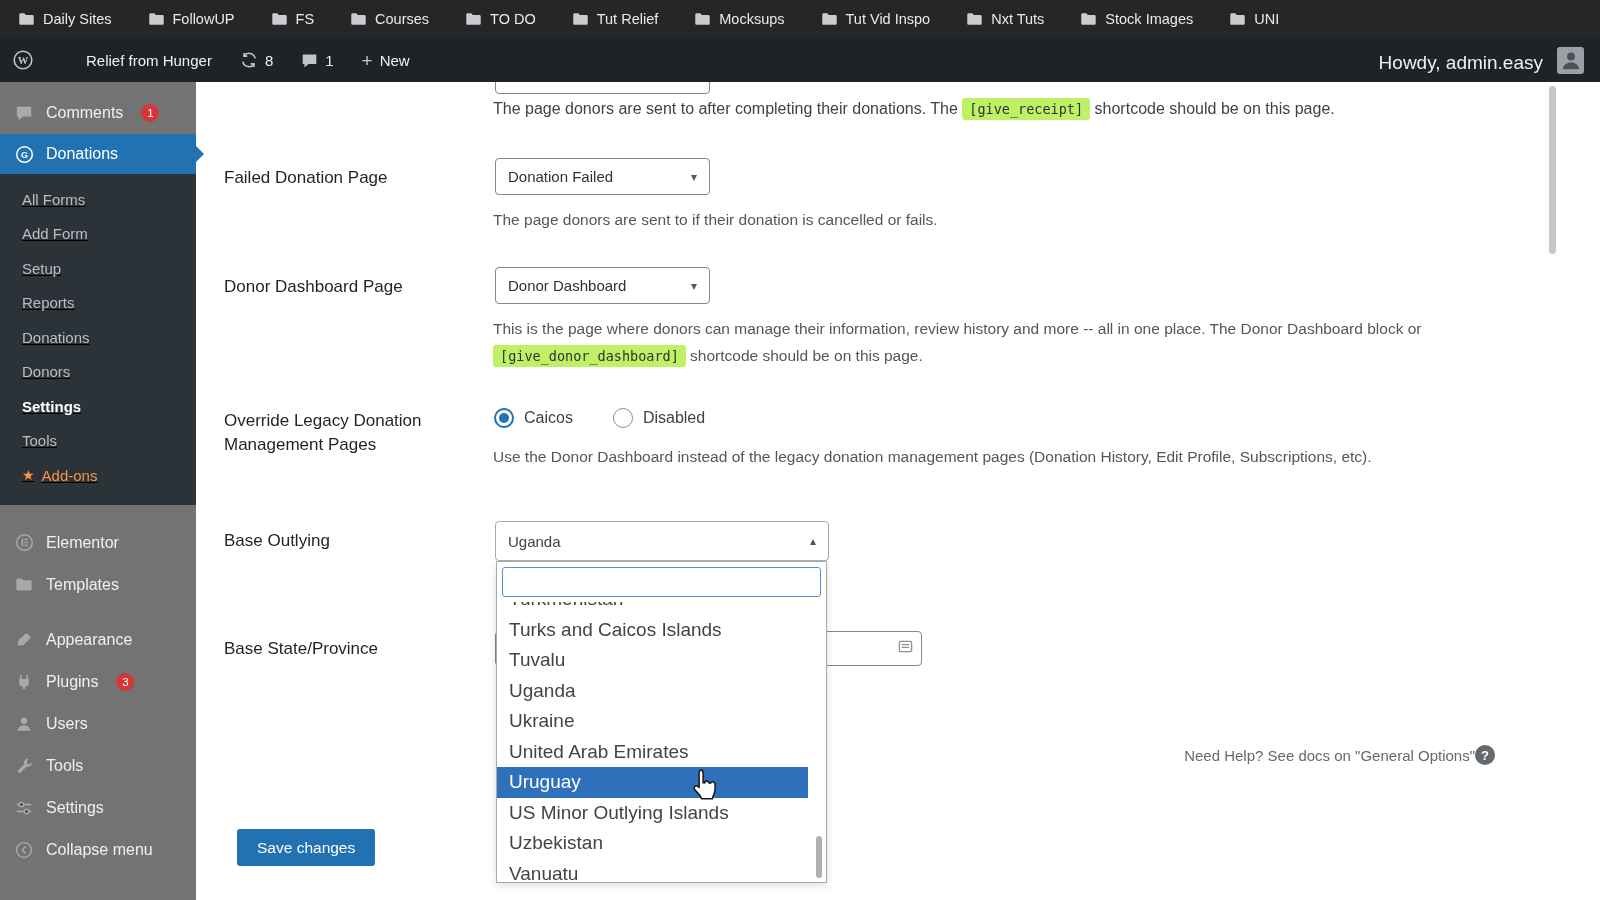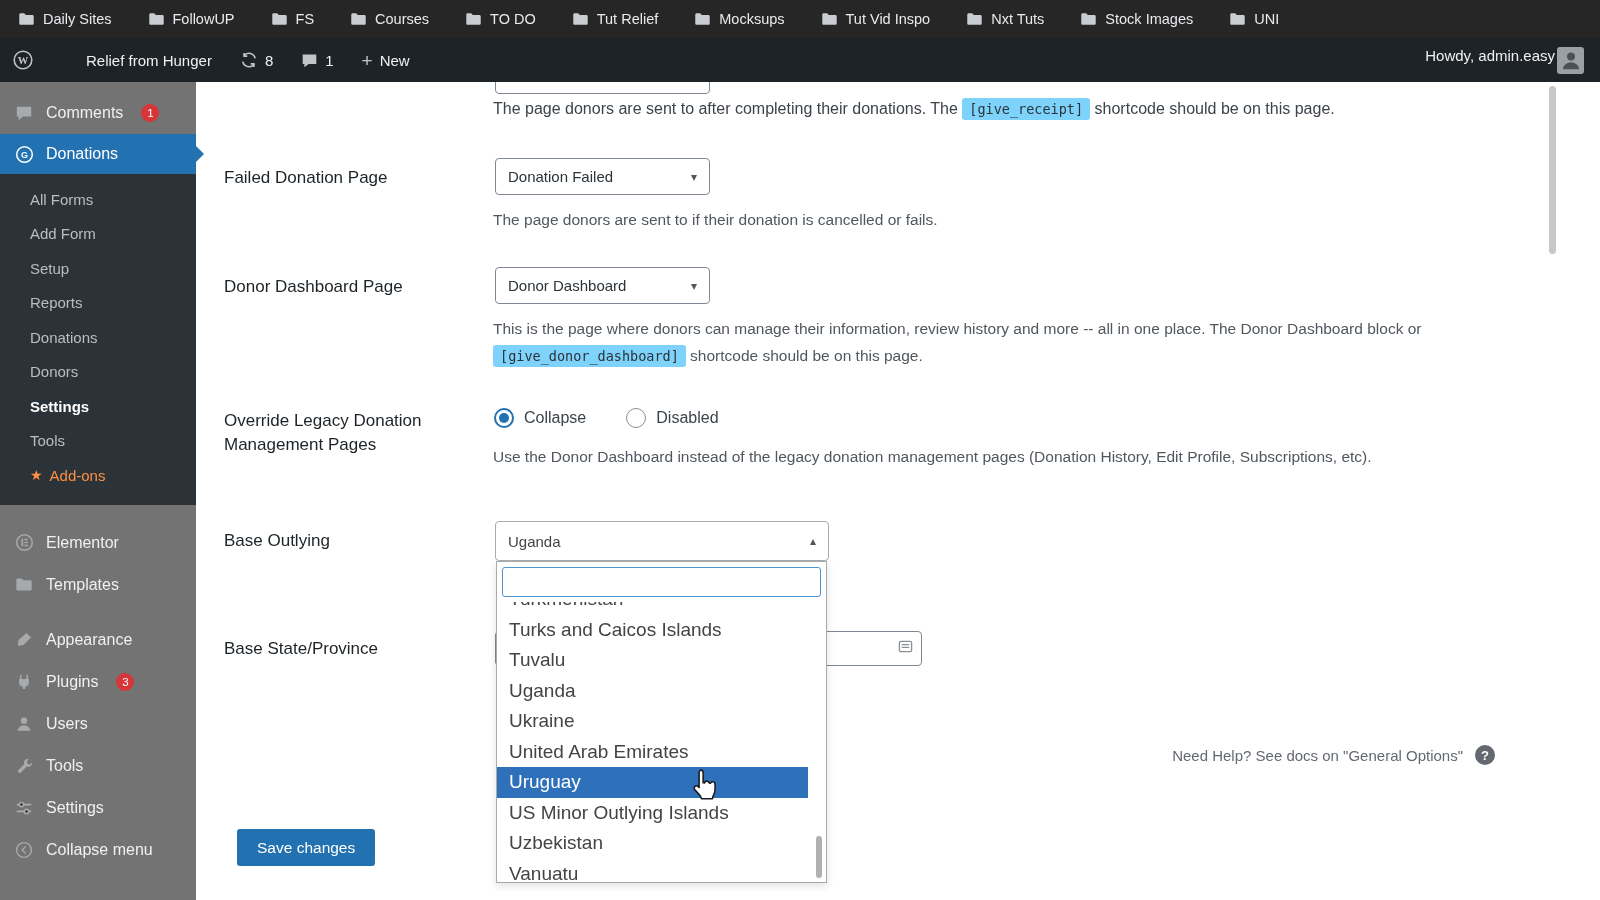--- a/index.html
+++ b/index.html
@@ -14,54 +14,54 @@
 
   
   .admin-bar { position:absolute; left:0; top:38px; width:1600px; height:44px;
     background:#1d2327; color:#f0f0f1; display:flex; align-items:center;
     justify-content:space-between; padding:0 16px 0 12px; z-index:10; }
   .ab-left { display:flex; align-items:center; gap:28px; }
   .ab-item { display:flex; align-items:center; gap:7px; font-size:15px; cursor:pointer; color:#f0f0f1; }
   .ab-icon { display:grid; place-items:center; color:#c3c4c7; }
   .site-name { margin-left:24px; }
   .plus-glyph { font-size:19px; line-height:1; color:#c3c4c7; }
-  .ab-right { display:flex; align-items:flex-start; gap:2px; font-size:15px; }
+  .ab-right { display:flex; align-items:flex-end; gap:14px; font-size:19px; }
   .avatar { width:27px; height:27px; background:#9aa0a6; border-radius:3px; display:grid; place-items:center; overflow:hidden; }
 
   
   .sidebar { position:absolute; left:0; top:82px; width:196px; bottom:0;
     background:#737373; z-index:5; }
   .menu-item { position:relative; display:flex; align-items:center; gap:12px;
     padding-left:14px; height:38px; font-size:16px; color:#f0f0f1; cursor:pointer; }
   .menu-item.lower { height:42px; }
   .mi-icon { width:20px; height:20px; display:grid; place-items:center; color:#a7aaad; flex:none; }
   .menu-item.active { background:var(--accent,#2271b1); color:#fff; height:40px; }
   .menu-item.active .mi-icon { color:#fff; }
   .cur-arrow { position:absolute; right:-8px; top:12px; width:0; height:0;
     border-top:8px solid transparent; border-bottom:8px solid transparent;
     border-left:8px solid var(--accent,#2271b1); }
   .badge { background:var(--badge,#d63638); color:#fff; min-width:18px; height:18px;
     border-radius:50%; font-size:11.5px; display:grid; place-items:center; padding:0 4px; margin-left:6px; }
-  .submenu { background:#2c3338; padding:8px 16px 12px; }
+  .submenu { background:#2c3338; padding:8px 8px 12px;text-decoration:underline; }
   .sub-item { height:34.5px; display:flex; align-items:center; padding-left:14px;
     font-size:15px; color:#b9bec3; cursor:pointer; gap:7px; }
   .sub-item.current { color:#fff; font-weight:700; }
   .sub-item.addons { color:var(--addons,#ff9043); }
   .star { font-size:14px; }
   .sep { margin-top:13px; }
   .first-lower { margin-top:17px; }
 
   
   .content { position:absolute; left:196px; top:82px; right:0; bottom:0;
     background:#fff; overflow:hidden; z-index:1; }
   .cut-select { position:absolute; left:299px; top:-24px; width:215px; height:36px;
     border:1px solid #7e8993; border-radius:4px; background:#fff; }
   .desc { position:absolute; left:297px; font-size:15.5px; color:#50575e; line-height:27px; }
   .top-desc { top:13px; white-space:nowrap; color:#3c434a; font-size:16px; }
-  code.shortcode { background:#7dd3fc; border-radius:3px; padding:3px 7px;
+  code.shortcode { background:#bef264; border-radius:3px; padding:3px 7px;
     font-family:"DejaVu Sans Mono",monospace; font-size:13.5px; color:#2c3338; }
   .field-label { position:absolute; left:28px; width:235px; font-size:17px;
     font-weight:400; color:#1d2327; line-height:24px; }
   .wp-select { position:absolute; left:299px; width:215px; height:37px;
     border:1px solid #7e8993; border-radius:4px; background:#fff;
     display:flex; align-items:center; justify-content:space-between;
     padding:0 12px; font-size:15px; color:#2c3338; cursor:pointer; }
   .caret-down { font-size:12px; color:#50575e; }
   .radio-row { position:absolute; left:298px; top:326px; display:flex; align-items:center; }
   .radio { position:relative; width:20px; height:20px; border-radius:50%;
@@ -89,21 +89,21 @@
     font-size:19px; color:#444; cursor:pointer; white-space:nowrap; }
   .s2-list li.highlighted { background:var(--highlight,#2e71ba); color:#fff; }
   .s2-scrollthumb { position:absolute; right:4px; bottom:4px; width:6px; height:42px;
     background:#b0b0b0; border-radius:3px; }
 
   .state-input { position:absolute; left:299px; top:549px; width:427px; height:35px;
     border:1px solid #7e8993; border-radius:4px; background:#fff; z-index:2;
     display:flex; align-items:center; justify-content:flex-end; padding-right:8px; }
 
   .need-help { position:absolute; right:105px; top:663px; display:flex; align-items:center;
-    gap:12px; font-size:15px; color:#646970; cursor:pointer; }
+    gap:0; font-size:15px; color:#646970; cursor:pointer; }
   .help-badge { width:20px; height:20px; border-radius:50%; background:#646970; color:#fff;
     font-size:13px; font-weight:700; display:grid; place-items:center; }
 
   .save-btn { position:absolute; left:41px; top:747px; height:37px; padding:0 20px;
     background:var(--accent,#2271b1); color:#fff; border:none; border-radius:3px;
     font-size:15.5px; font-family:inherit; cursor:pointer; }
 
   .page-scrollthumb { position:absolute; right:44px; top:86px; width:7px; height:168px;
     background:#c7c7c7; border-radius:4px; z-index:30; }
   .cursor { position:absolute; left:492px; top:686px; z-index:60; pointer-events:none; }
@@ -371,21 +371,21 @@
   <div class="field-label" style="top:193px">Donor Dashboard Page</div>
   <div class="wp-select" style="top:185px">
     <span>Donor Dashboard</span>
     <span class="caret-down">▾</span>
   </div>
   <p class="desc" style="top:233px; width:1012px"><span>This is the page where donors can manage their information, review history and more -- all in one place. The Donor Dashboard block or </span><code class="shortcode">[give_donor_dashboard]</code><span> shortcode should be on this page.</span></p>
 
   <div class="field-label" style="top:327px; width:228px">Override Legacy Donation Management Pages</div>
   <div class="radio-row">
     <span class="radio checked"></span>
-    <span class="radio-label">Collapse</span>
+    <span class="radio-label">Caicos</span>
     <span class="radio radio-gap"></span>
     <span class="radio-label">Disabled</span>
   </div>
   <p class="desc" style="top:361px">Use the Donor Dashboard instead of the legacy donation management pages (Donation History, Edit Profile, Subscriptions, etc).</p>
 
   <div class="field-label" style="top:447px">Base Outlying</div>
   <div class="s2-control">
     <span>Uganda</span>
     <span class="caret-up">▴</span>
   </div>

